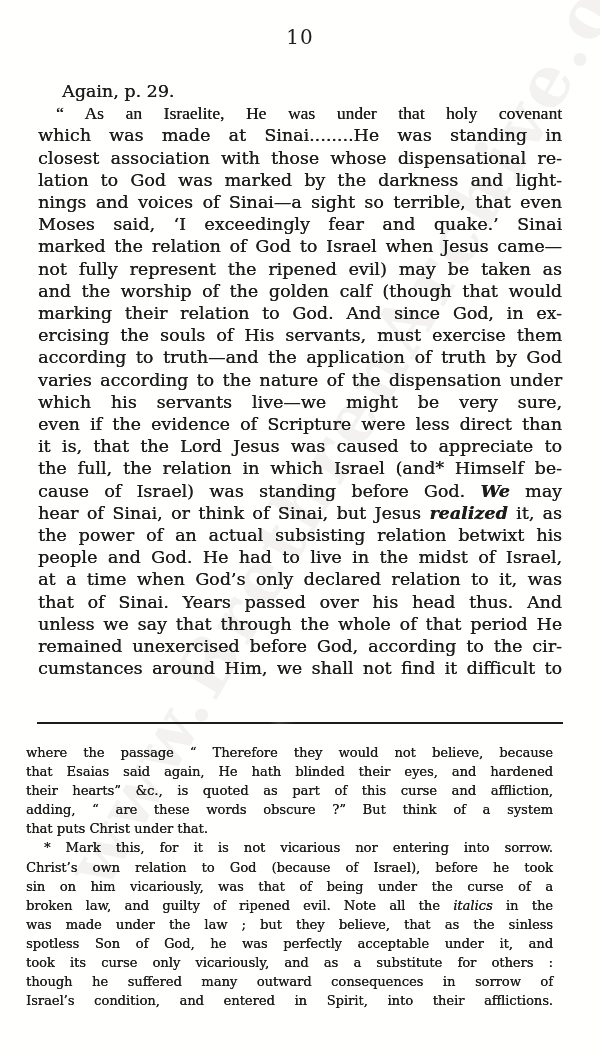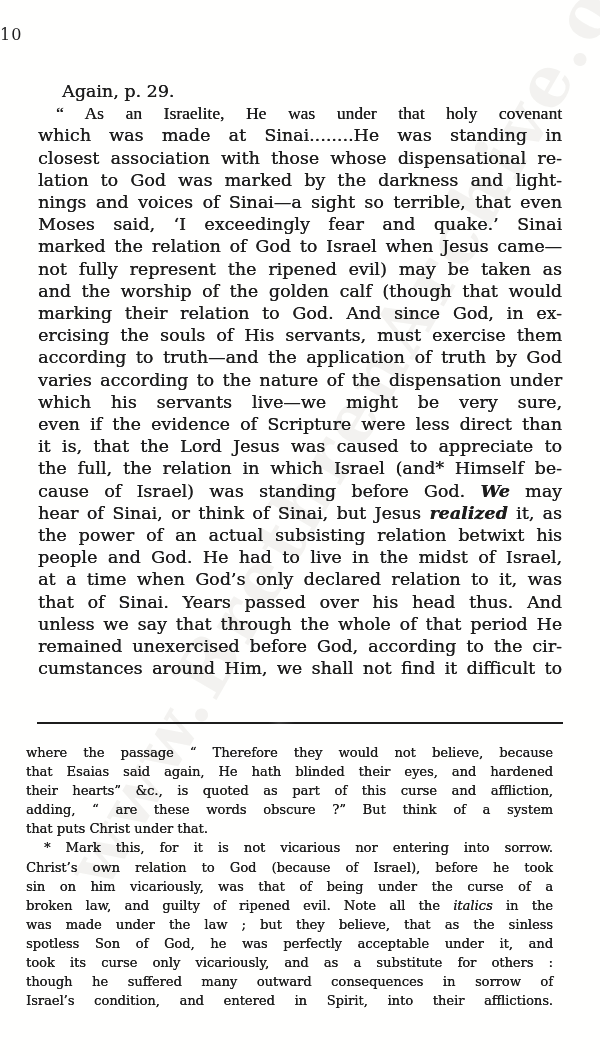--- a/index.html
+++ b/index.html
@@ -27,22 +27,22 @@
     color: var(--wm, rgba(196,193,185,0.45));
     opacity: 0.45;
     z-index: 0;
     user-select: none;
   }
   .pagenum {
     position: absolute;
     top: 25px;
     left: 0;
     width: 600px;
-    text-align: left;
-    font-size: 16px;
+    text-align: center;
+    font-size: 20px;
     letter-spacing: 1px;
     z-index: 1;
   }
   .main {
     position: absolute;
     left: 38px;
     top: 80px;
     width: 524px;
     font-size: 17.5px;
     line-height: 22.2px;

